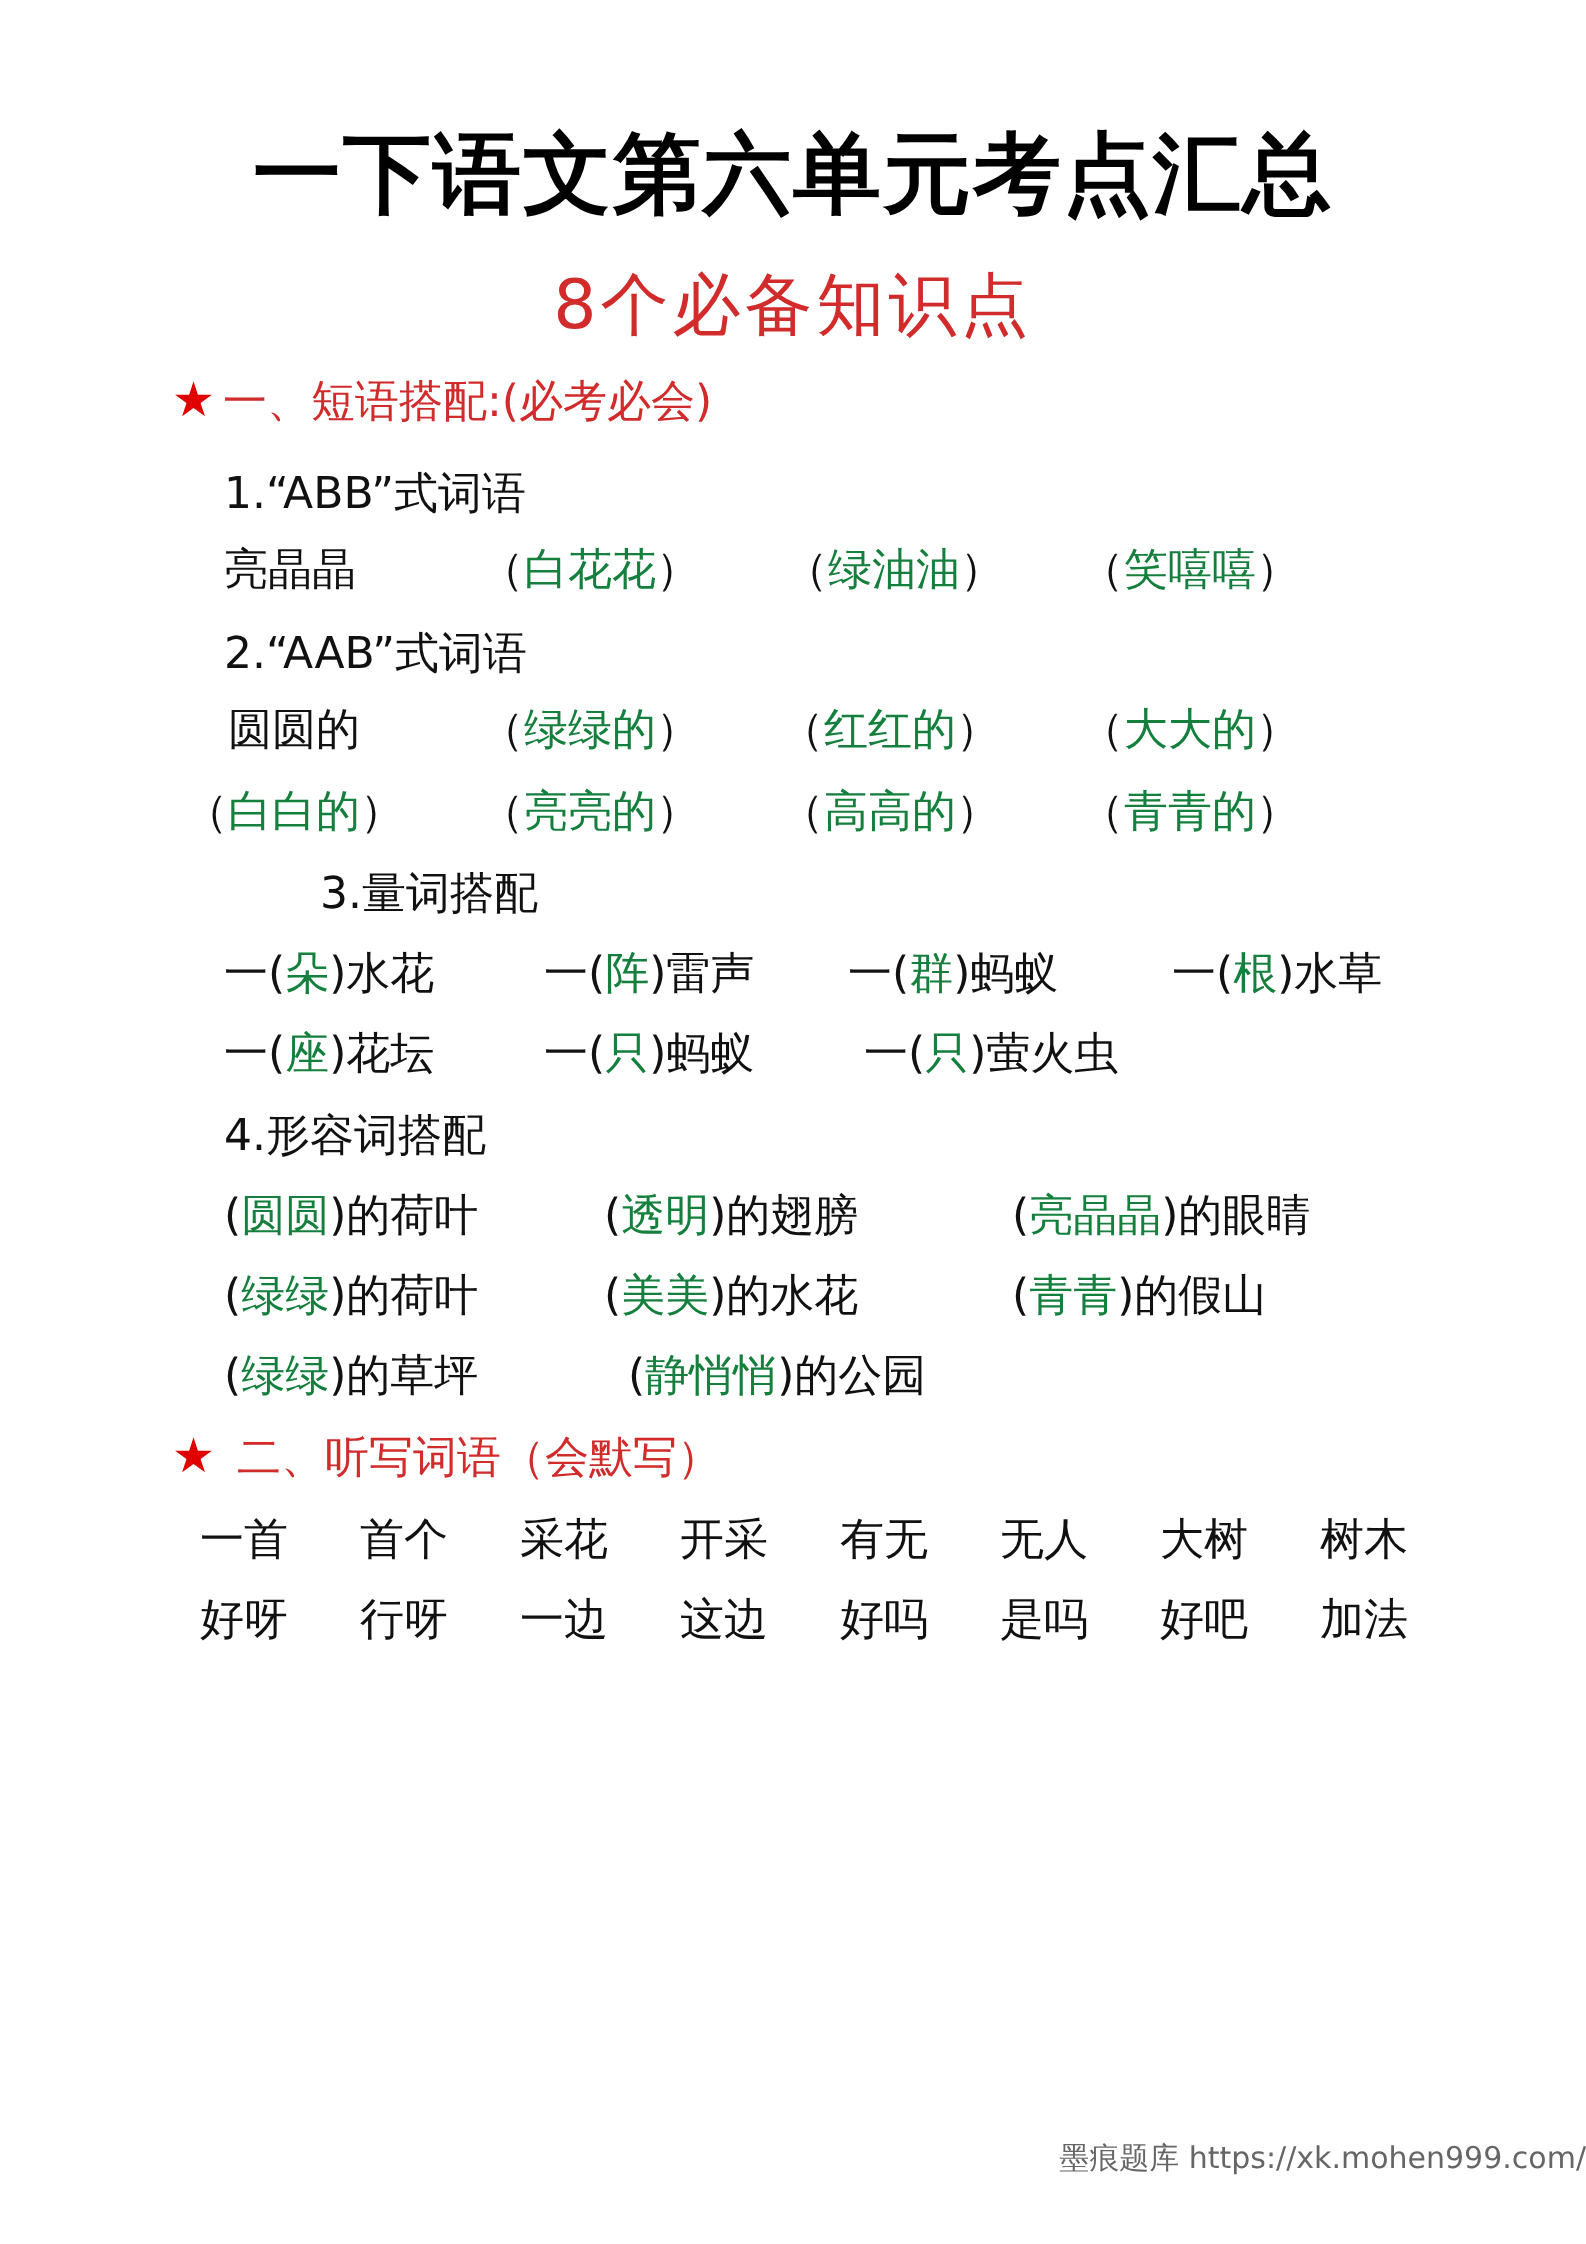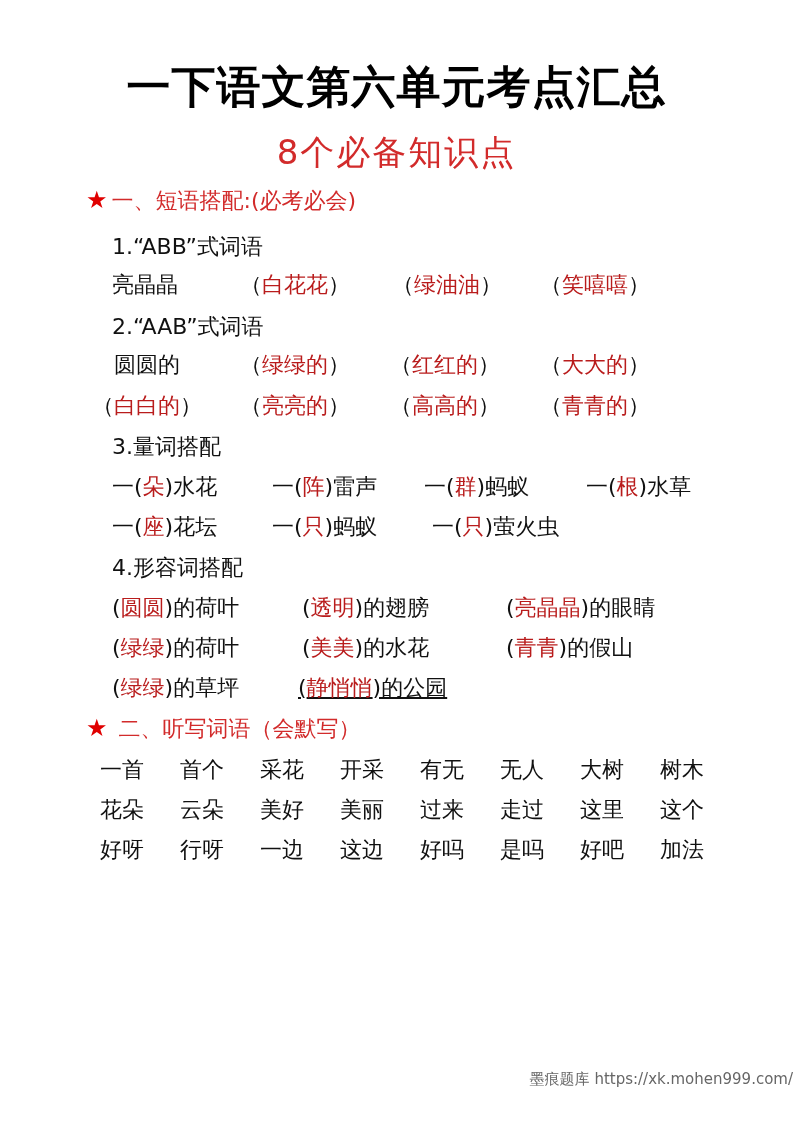--- a/index.html
+++ b/index.html
@@ -6,21 +6,21 @@
   body{width:793px;height:1122px;position:relative;overflow:hidden;
        font-family:"DejaVu Serif","Liberation Serif",serif;color:#111;}
   .title{position:absolute;top:58px;left:0;width:793px;text-align:center;
          font-size:44px;font-weight:bold;letter-spacing:1px;color:#000;
          font-family:"DejaVu Serif",serif;}
   .subtitle{position:absolute;top:130px;left:0;width:793px;text-align:center;
          font-size:34px;color:#d22b2b;letter-spacing:2px;font-family:"DejaVu Sans",sans-serif;}
   .sec{position:absolute;left:86px;font-size:22px;color:#d22b2b;font-family:"DejaVu Sans",sans-serif;}
   .sec .star{color:#e00000;font-size:24px;margin-right:4px;}
   .line{position:absolute;left:112px;font-size:22px;white-space:nowrap;font-family:"DejaVu Sans",sans-serif;}
-  .red{color:#b91c1c;}
+  .red{color:#15803d;}
   .row{position:absolute;left:0;width:793px;font-size:22px;font-family:"DejaVu Sans",sans-serif;}
   .cell{position:absolute;white-space:nowrap;}
   .grid{position:absolute;left:100px;width:640px;font-size:22px;font-family:"DejaVu Sans",sans-serif;}
   .grid .gr{display:flex;height:40px;align-items:center;justify-content:center;}
   .grid .gr span{width:80.5px;display:inline-block;}
   .footer{position:absolute;top:1070px;left:0;width:793px;text-align:right;
           font-size:15px;color:#666;font-family:"DejaVu Sans",sans-serif;}
 </style>
 </head>
 <body>
@@ -47,21 +47,21 @@
   <span class="cell" style="left:390px;"><span>（</span><span class="red">红红的</span><span>）</span></span>
   <span class="cell" style="left:540px;"><span>（</span><span class="red">大大的</span><span>）</span></span>
 </div>
 <div class="row" style="top:391px;">
   <span class="cell" style="left:92px;"><span>（</span><span class="red">白白的</span><span>）</span></span>
   <span class="cell" style="left:240px;"><span>（</span><span class="red">亮亮的</span><span>）</span></span>
   <span class="cell" style="left:390px;text-align:center;"><span>（</span><span class="red">高高的</span><span>）</span></span>
   <span class="cell" style="left:540px;"><span>（</span><span class="red">青青的</span><span>）</span></span>
 </div>
 
-<div class="line" style="top:432px;">3.量词搭配</div>
+<div class="line" style="top:432px;margin-left:48px;">3.量词搭配</div>
 <div class="row" style="top:472px;">
   <span class="cell" style="left:112px;"><span>一(</span><span class="red">朵</span><span>)水花</span></span>
   <span class="cell" style="left:272px;"><span>一(</span><span class="red">阵</span><span>)雷声</span></span>
   <span class="cell" style="left:424px;"><span>一(</span><span class="red">群</span><span>)蚂蚁</span></span>
   <span class="cell" style="left:586px;"><span>一(</span><span class="red">根</span><span>)水草</span></span>
 </div>
 <div class="row" style="top:512px;">
   <span class="cell" style="left:112px;"><span>一(</span><span class="red">座</span><span>)花坛</span></span>
   <span class="cell" style="left:272px;"><span>一(</span><span class="red">只</span><span>)蚂蚁</span></span>
   <span class="cell" style="left:432px;"><span>一(</span><span class="red">只</span><span>)萤火虫</span></span>
@@ -73,49 +73,39 @@
   <span class="cell" style="left:302px;"><span>(</span><span class="red">透明</span><span>)的翅膀</span></span>
   <span class="cell" style="left:506px;"><span>(</span><span class="red">亮晶晶</span><span>)的眼睛</span></span>
 </div>
 <div class="row" style="top:633px;">
   <span class="cell" style="left:112px;"><span>(</span><span class="red">绿绿</span><span>)的荷叶</span></span>
   <span class="cell" style="left:302px;"><span>(</span><span class="red">美美</span><span>)的水花</span></span>
   <span class="cell" style="left:506px;"><span>(</span><span class="red">青青</span><span>)的假山</span></span>
 </div>
 <div class="row" style="top:673px;">
   <span class="cell" style="left:112px;"><span>(</span><span class="red">绿绿</span><span>)的草坪</span></span>
-  <span class="cell" style="left:298px;text-decoration:underline;"><span>(</span><span class="red">静悄悄</span><span>)的公园</span></span>
+  <span class="cell" style="left:314px;"><span>(</span><span class="red">静悄悄</span><span>)的公园</span></span>
 </div>
 
 <div class="sec" style="top:714px;">
   <span class="star">★</span> <span>二、听写词语（会默写）</span>
 </div>
 
 <div class="grid" style="top:750px;">
   <div class="gr">
     <span>一首</span>
       <span>首个</span>
       <span>采花</span>
       <span>开采</span>
       <span>有无</span>
       <span>无人</span>
       <span>大树</span>
       <span>树木</span>
   </div>
   <div class="gr">
-    <span>花朵</span>
-      <span>云朵</span>
-      <span>美好</span>
-      <span>美丽</span>
-      <span>过来</span>
-      <span>走过</span>
-      <span>这里</span>
-      <span>这个</span>
-  </div>
-  <div class="gr">
     <span>好呀</span>
       <span>行呀</span>
       <span>一边</span>
       <span>这边</span>
       <span>好吗</span>
       <span>是吗</span>
       <span>好吧</span>
       <span>加法</span>
   </div>
 </div>

